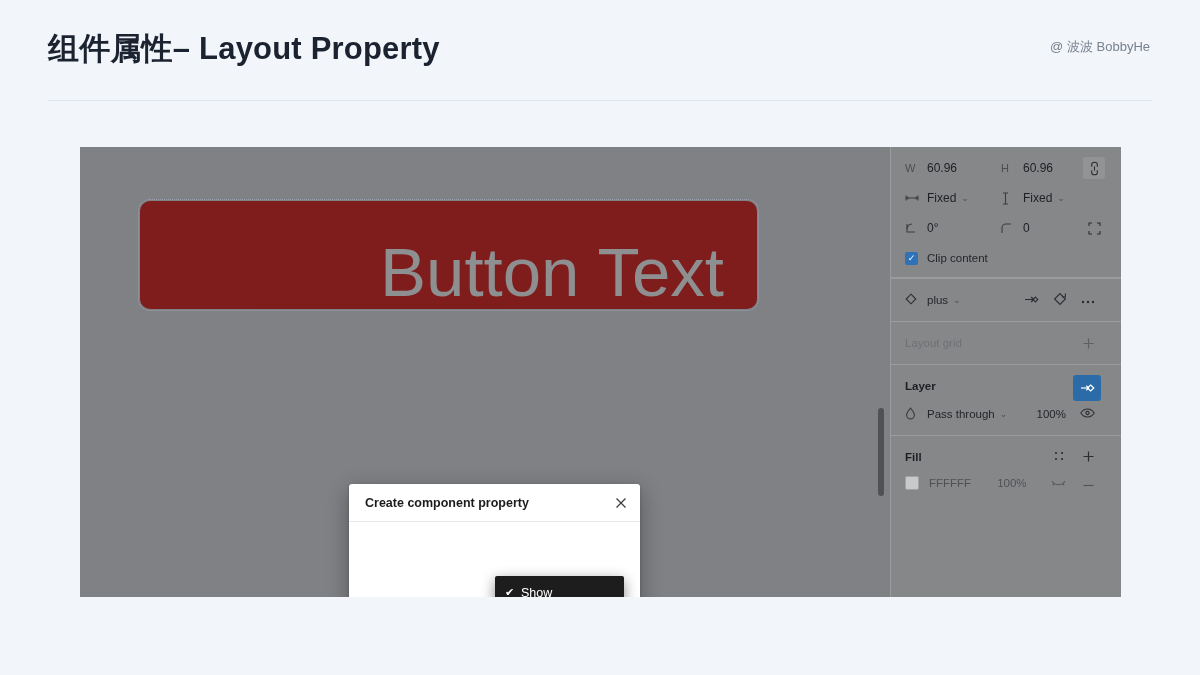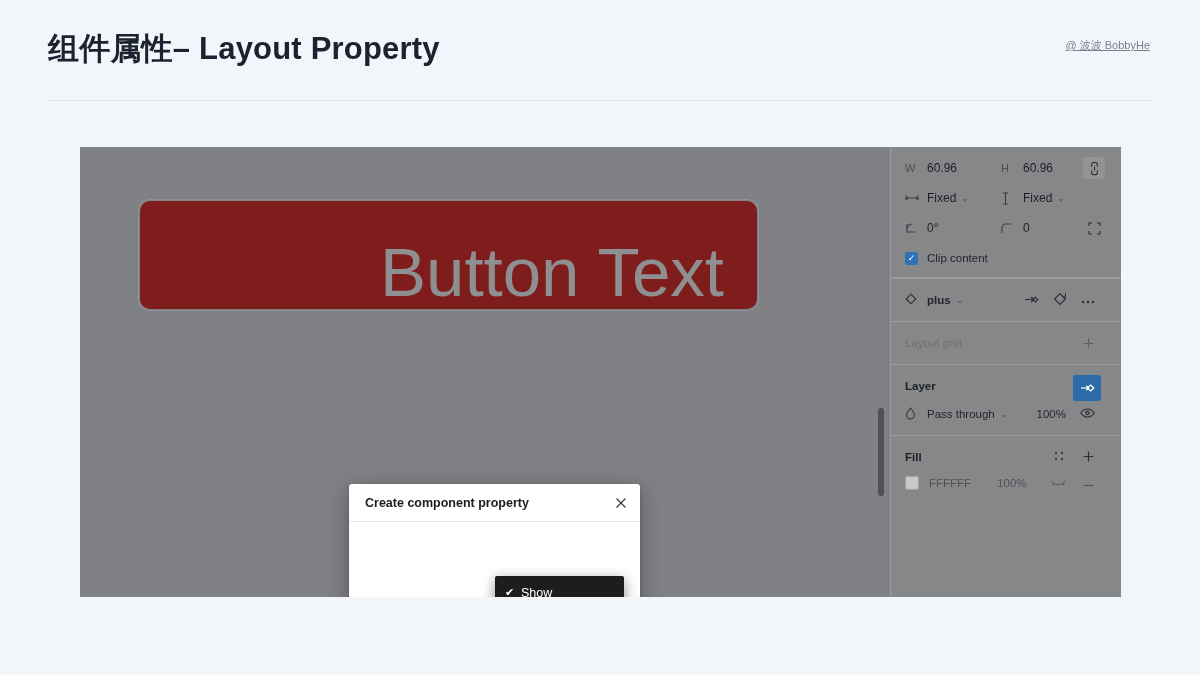--- a/index.html
+++ b/index.html
@@ -15,21 +15,21 @@
     position: absolute; left: 0; top: 0;
     width: 1200px; height: 104px;
   }
   .slide-title {
     position: absolute; left: 48px; top: 28px;
     font-size: 31px; font-weight: 700; color: #1b2230;
     letter-spacing: .2px; white-space: nowrap;
   }
   .slide-author {
     position: absolute; right: 50px; top: 38px;
-    font-size: 11px; color: #77818f; white-space: nowrap; text-decoration: underline;
+    font-size: 13px; color: #77818f; white-space: nowrap;
   }
   .header-rule {
     position: absolute; left: 48px; top: 100px;
     width: 1104px; height: 1px; background: #dfe5ec;
   }
 
   
   .capture {
     position: absolute; left: 80px; top: 147px;
     width: 1041px; height: 450px;
@@ -270,21 +270,21 @@
 
     <div class="ins-sep"></div>
 
     <div class="ins-section" style="padding-top:6px;padding-bottom:6px;">
       <div class="ins-row">
         <span class="ico" style="width:22px;flex:0 0 22px;">
           <svg width="12" height="12" viewBox="0 0 12 12" stroke="#2b2e33" stroke-width="1.1" fill="none">
             <path d="M6 1.2 10.8 6 6 10.8 1.2 6z"></path>
           </svg>
         </span>
-        <span style="font-weight:700;">plus</span>
+        <span style="font-weight:400;">plus</span>
         <span class="chev">⌄</span>
         <span class="row-right">
           <span>
             <svg width="15" height="13" viewBox="0 0 15 13" stroke="#2b2e33" stroke-width="1.1" fill="none">
               <path d="M1 6.5h8"></path>
                 <path d="M7.2 4 9.6 6.5 7.2 9"></path>
                 <path d="M11.4 4.1 13.8 6.5l-2.4 2.4-2.4-2.4z"></path>
             </svg>
           </span>
           <span>

